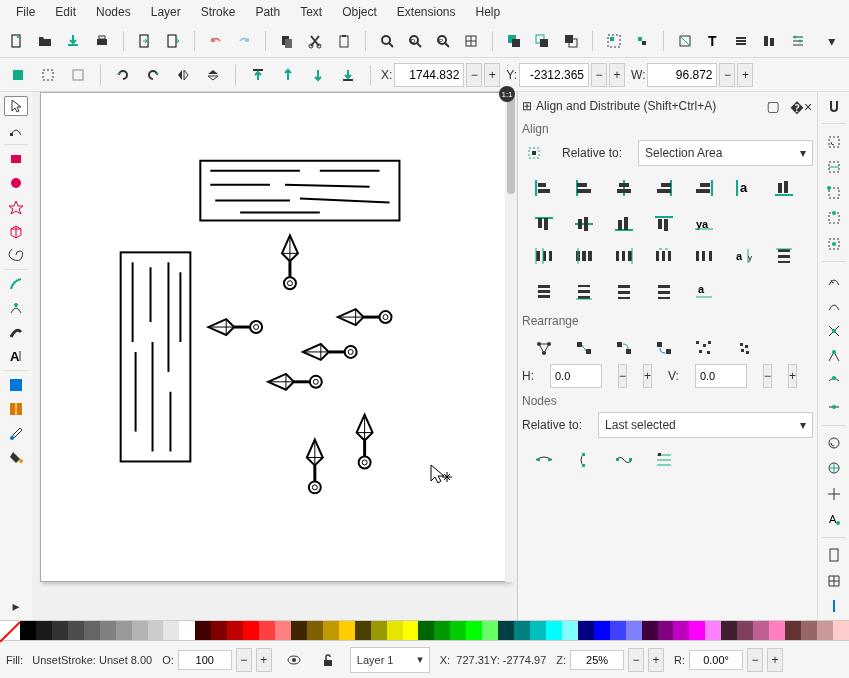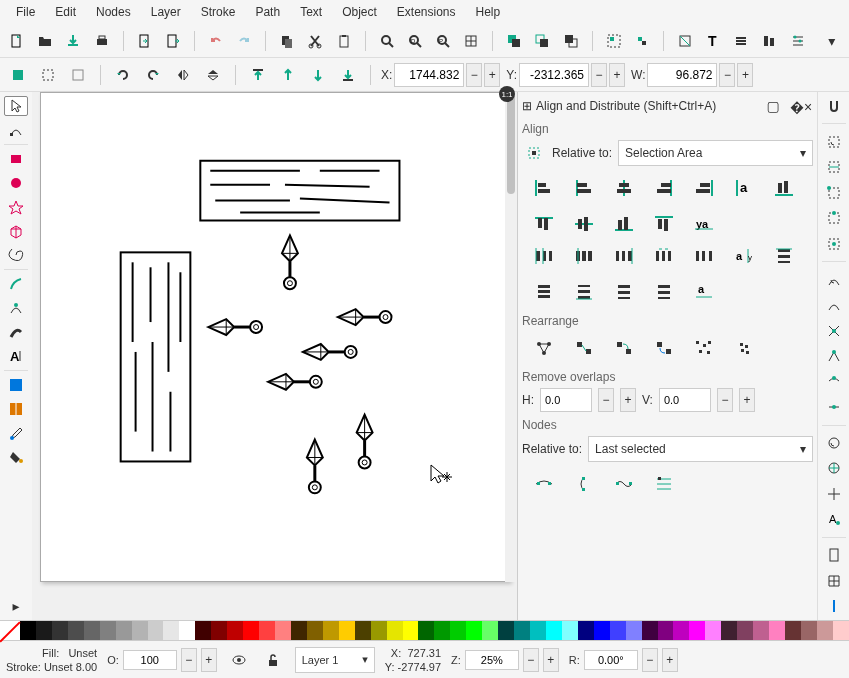--- a/index.html
+++ b/index.html
@@ -20,34 +20,34 @@
 .canvas-wrap { flex: 1; background: #f0f0f0; position: relative; display: flex; }
 .canvas { position: absolute; left: 8px; top: 0; width: 470px; height: 490px; background: #fff; border: 1px solid #aaa; box-shadow: 2px 2px 4px rgba(0,0,0,0.2); }
 .canvas svg { width: 100%; height: 100%; }
 .scrollbar-v { position: absolute; right: 0; top: 0; width: 12px; height: 490px; background: #f0f0f0; }
 .scrollbar-v .thumb { position: absolute; width: 8px; left: 2px; top: 2px; height: 100px; background: #c0c0c0; border-radius: 4px; }
 .badge { position: absolute; right: 2px; top: -6px; width: 16px; height: 16px; background: #333; color: #fff; border-radius: 50%; font-size: 8px; display: flex; align-items: center; justify-content: center; }
 .panel { width: 300px; background: #f5f5f5; border-left: 1px solid #ccc; padding: 4px; overflow-y: auto; font-size: 12px; }
 .panel-header { display: flex; align-items: center; height: 20px; gap: 4px; }
 .panel-header .title { flex: 1; }
 .panel-section-label { color: #666; margin: 6px 0 4px; }
-.panel-row { display: flex; align-items: center; gap: 6px; margin-bottom: 6px; }
+.panel-row { display: flex; align-items: center; gap: 16px; margin-bottom: 6px; }
 .panel-select { flex: 1; height: 26px; border: 1px solid #ccc; background: #fff; padding: 12px 6px; display: flex; align-items: center; justify-content: space-between; cursor: pointer; }
 .icon-grid { display: flex; flex-wrap: wrap; gap: 12px; padding: 4px 8px; }
 .icon-grid .gbtn { width: 28px; height: 24px; display: flex; align-items: center; justify-content: center; cursor: pointer; }
 .icon-grid .gbtn svg { width: 20px; height: 18px; }
 .param-input { width: 52px; height: 24px; border: 1px solid #ccc; background: #fff; padding: 0 4px; font-size: 11px; }
 .right-toolbox { width: 32px; background: #f5f5f5; display: flex; flex-direction: column; align-items: center; padding: 4px 0; gap: 6px; border-left: 1px solid #ddd; }
 .right-toolbox .rsep { width: 24px; height: 1px; background: #ddd; margin: 2px 0; }
 .palette { height: 20px; display: flex; border-top: 1px solid #ccc; }
 .palette .sw { flex: 1; cursor: pointer; }
 .palette .none { background: #fff; position: relative; width: 20px; flex: none; }
 .palette .none::after { content: ''; position: absolute; width: 140%; height: 2px; background: red; top: 50%; left: -20%; transform: rotate(-45deg); }
 .statusbar { height: 38px; background: #f5f5f5; display: flex; align-items: center; padding: 0 6px; gap: 10px; font-size: 11px; border-top: 1px solid #ccc; }
-.status-group { display: flex; flex-direction: column; line-height: 14px; align-items: flex-end; }
+.status-group { display: flex; flex-direction: row; line-height: 14px; }
 .status-inline { display: flex; align-items: center; gap: 4px; }
 .small-input { width: 54px; height: 20px; border: 1px solid #ccc; background: #fff; padding: 0 4px; font-size: 11px; text-align: center; }
 .cursor-overlay { position: absolute; left: 388px; top: 370px; pointer-events: none; }
 .hsep { width: 24px; height: 1px; background: #ddd; }
 </style>
 </head>
 <body>
 
 <div class="menubar">
   <span>File</span>
@@ -707,21 +707,20 @@
       <div class="gbtn">
           <svg viewBox="0 0 20 18">
             <rect x="6" y="4" width="3" height="3" fill="#333"></rect>
             <rect x="11" y="6" width="3" height="3" fill="#333"></rect>
             <rect x="7" y="10" width="3" height="3" fill="#333"></rect>
             <rect x="12" y="12" width="3" height="3" fill="#333"></rect>
           </svg>
         </div>
     </div>
 
-    <div class="panel-section-label">Remove overlaps</div>
     <div class="panel-row">
       <span>H:</span>
       <input class="param-input" value="0.0" style="">
       <div class="spin">−</div>
       <div class="spin">+</div>
       <span>V:</span>
       <input class="param-input" value="0.0" style="">
       <div class="spin">−</div>
       <div class="spin">+</div>
       <div class="gbtn"><svg viewBox="0 0 20 18">

